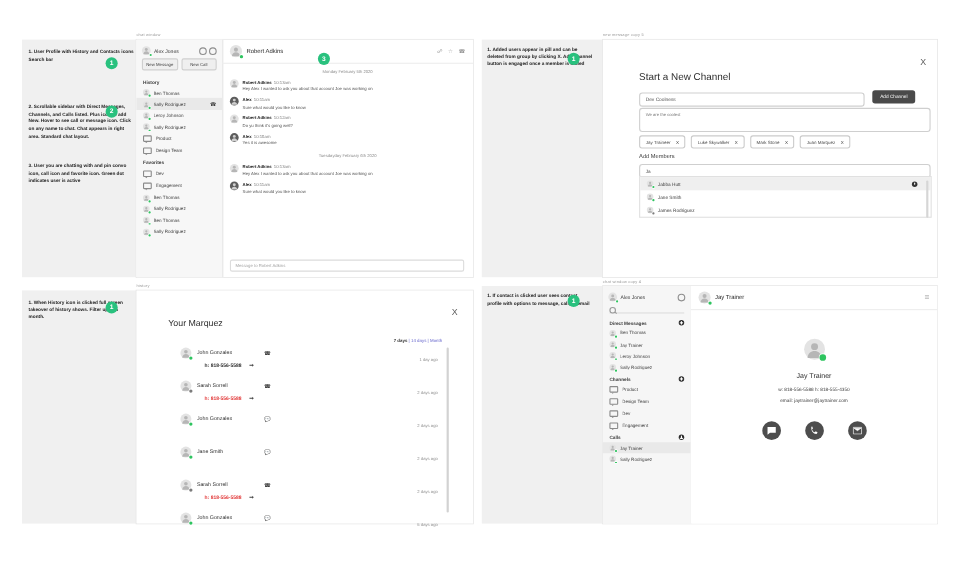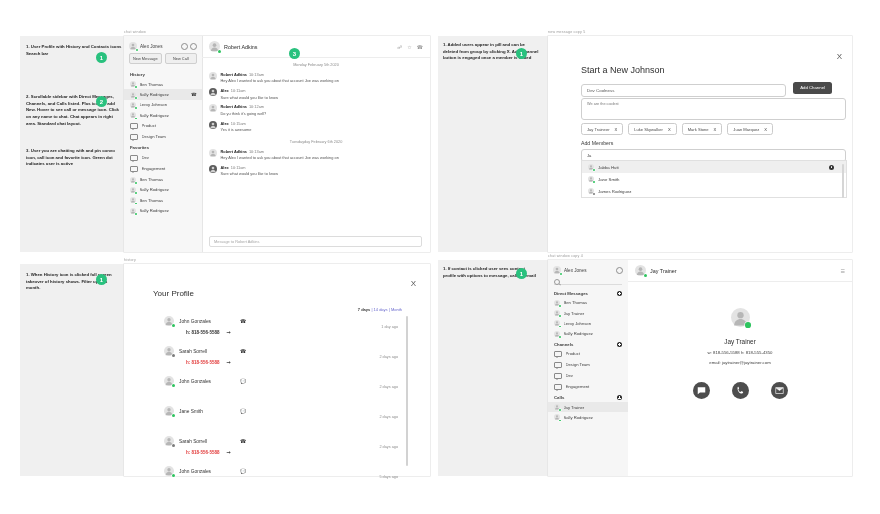--- a/index.html
+++ b/index.html
@@ -366,21 +366,21 @@
             </div>
           </div>
         </div>
       <div class="composer">Message to Robert Adkins</div>
     </div>
     <div class="badge" style="left:165px;top:12px;">3</div>
   </div>
 
   <div class="win" id="newchan">
     <div class="nc-x">X</div>
-    <div class="nc-title">Start a New Johnson</div>
+    <div class="nc-title">Start a New Channel</div>
     <div class="fld" id="nc-name">Dev Coolness</div>
     <div id="nc-add">Add Channel</div>
     <div class="fld" id="nc-desc">We are the coolest</div>
     <div class="pills" id="nc-pills">
         <div class="pill">
           <span>Jay Traineer</span>
           <span class="x">X</span>
         </div>
         <div class="pill">
           <span>Luke Skywalker</span>
@@ -433,21 +433,21 @@
             <span>James Rodriguez</span>
             <span class="sp"></span>
           </div>
         </div>
       <div class="scroll-tr"></div>
     </div>
   </div>
 
   <div class="win" id="histwin">
     <div class="h-x">X</div>
-    <div class="h-title">Your Profile</div>
+    <div class="h-title">Your Marquez</div>
     <div class="h-filter">
       <b>7 days</b>
       <span> | </span>
       <span>14 days</span>
       <span> | </span>
       <span>Month</span>
     </div>
     <div class="h-list">
       <div id="h-rows">
           <div class="h-row">

